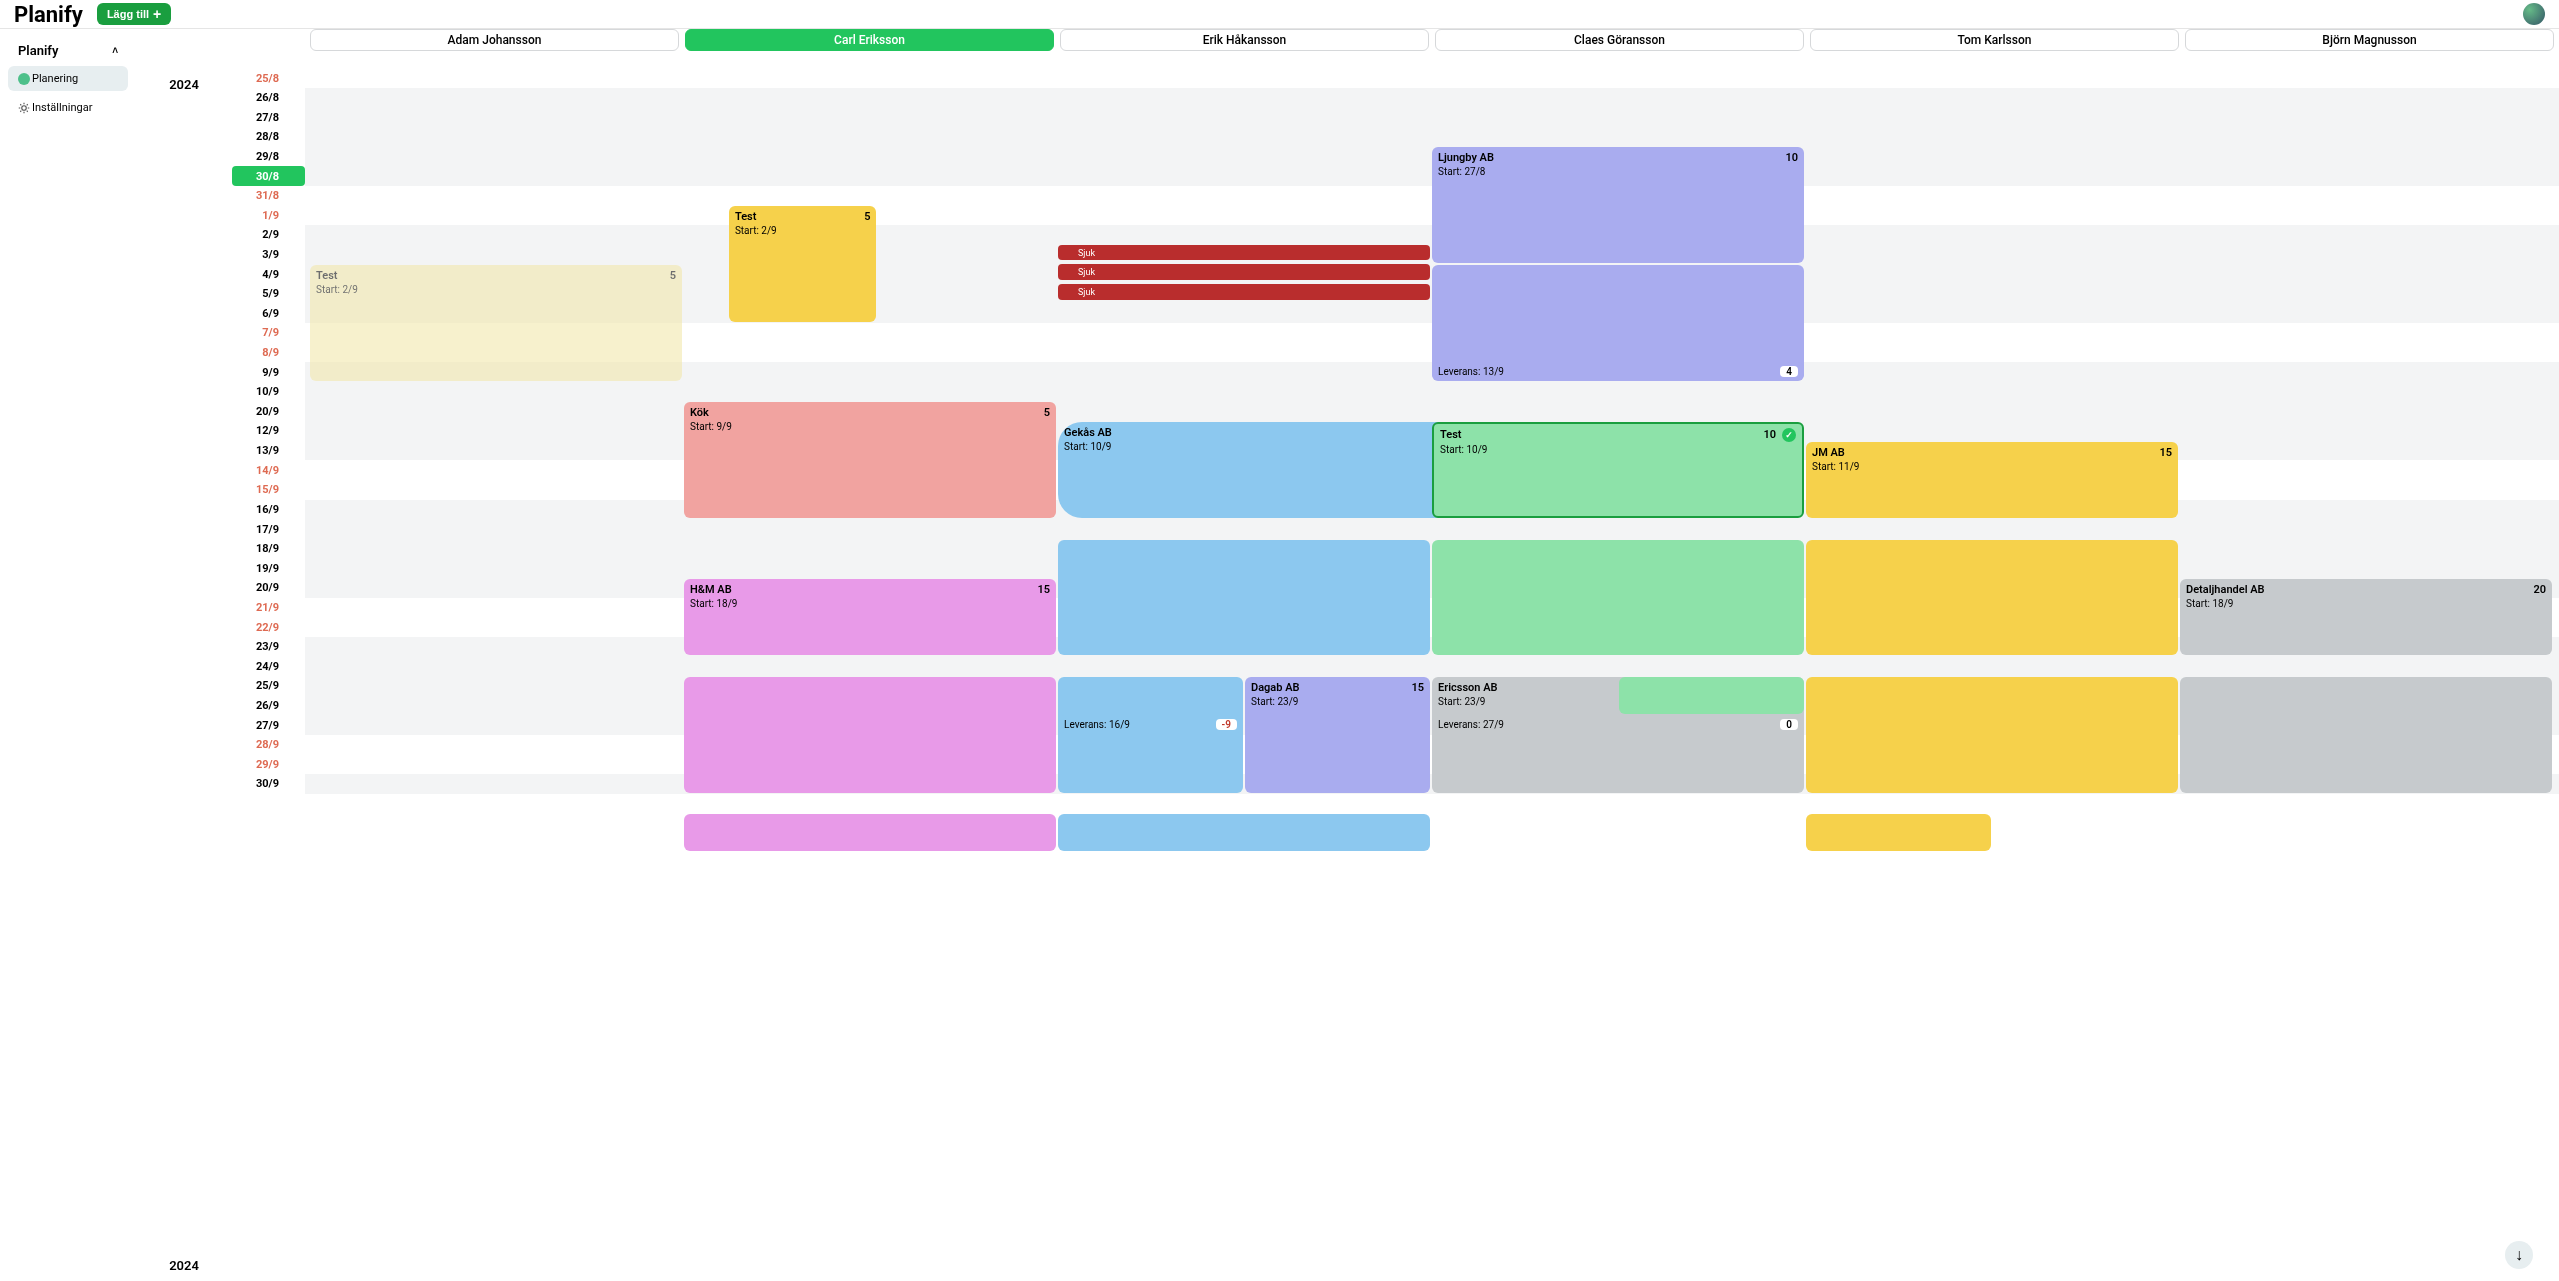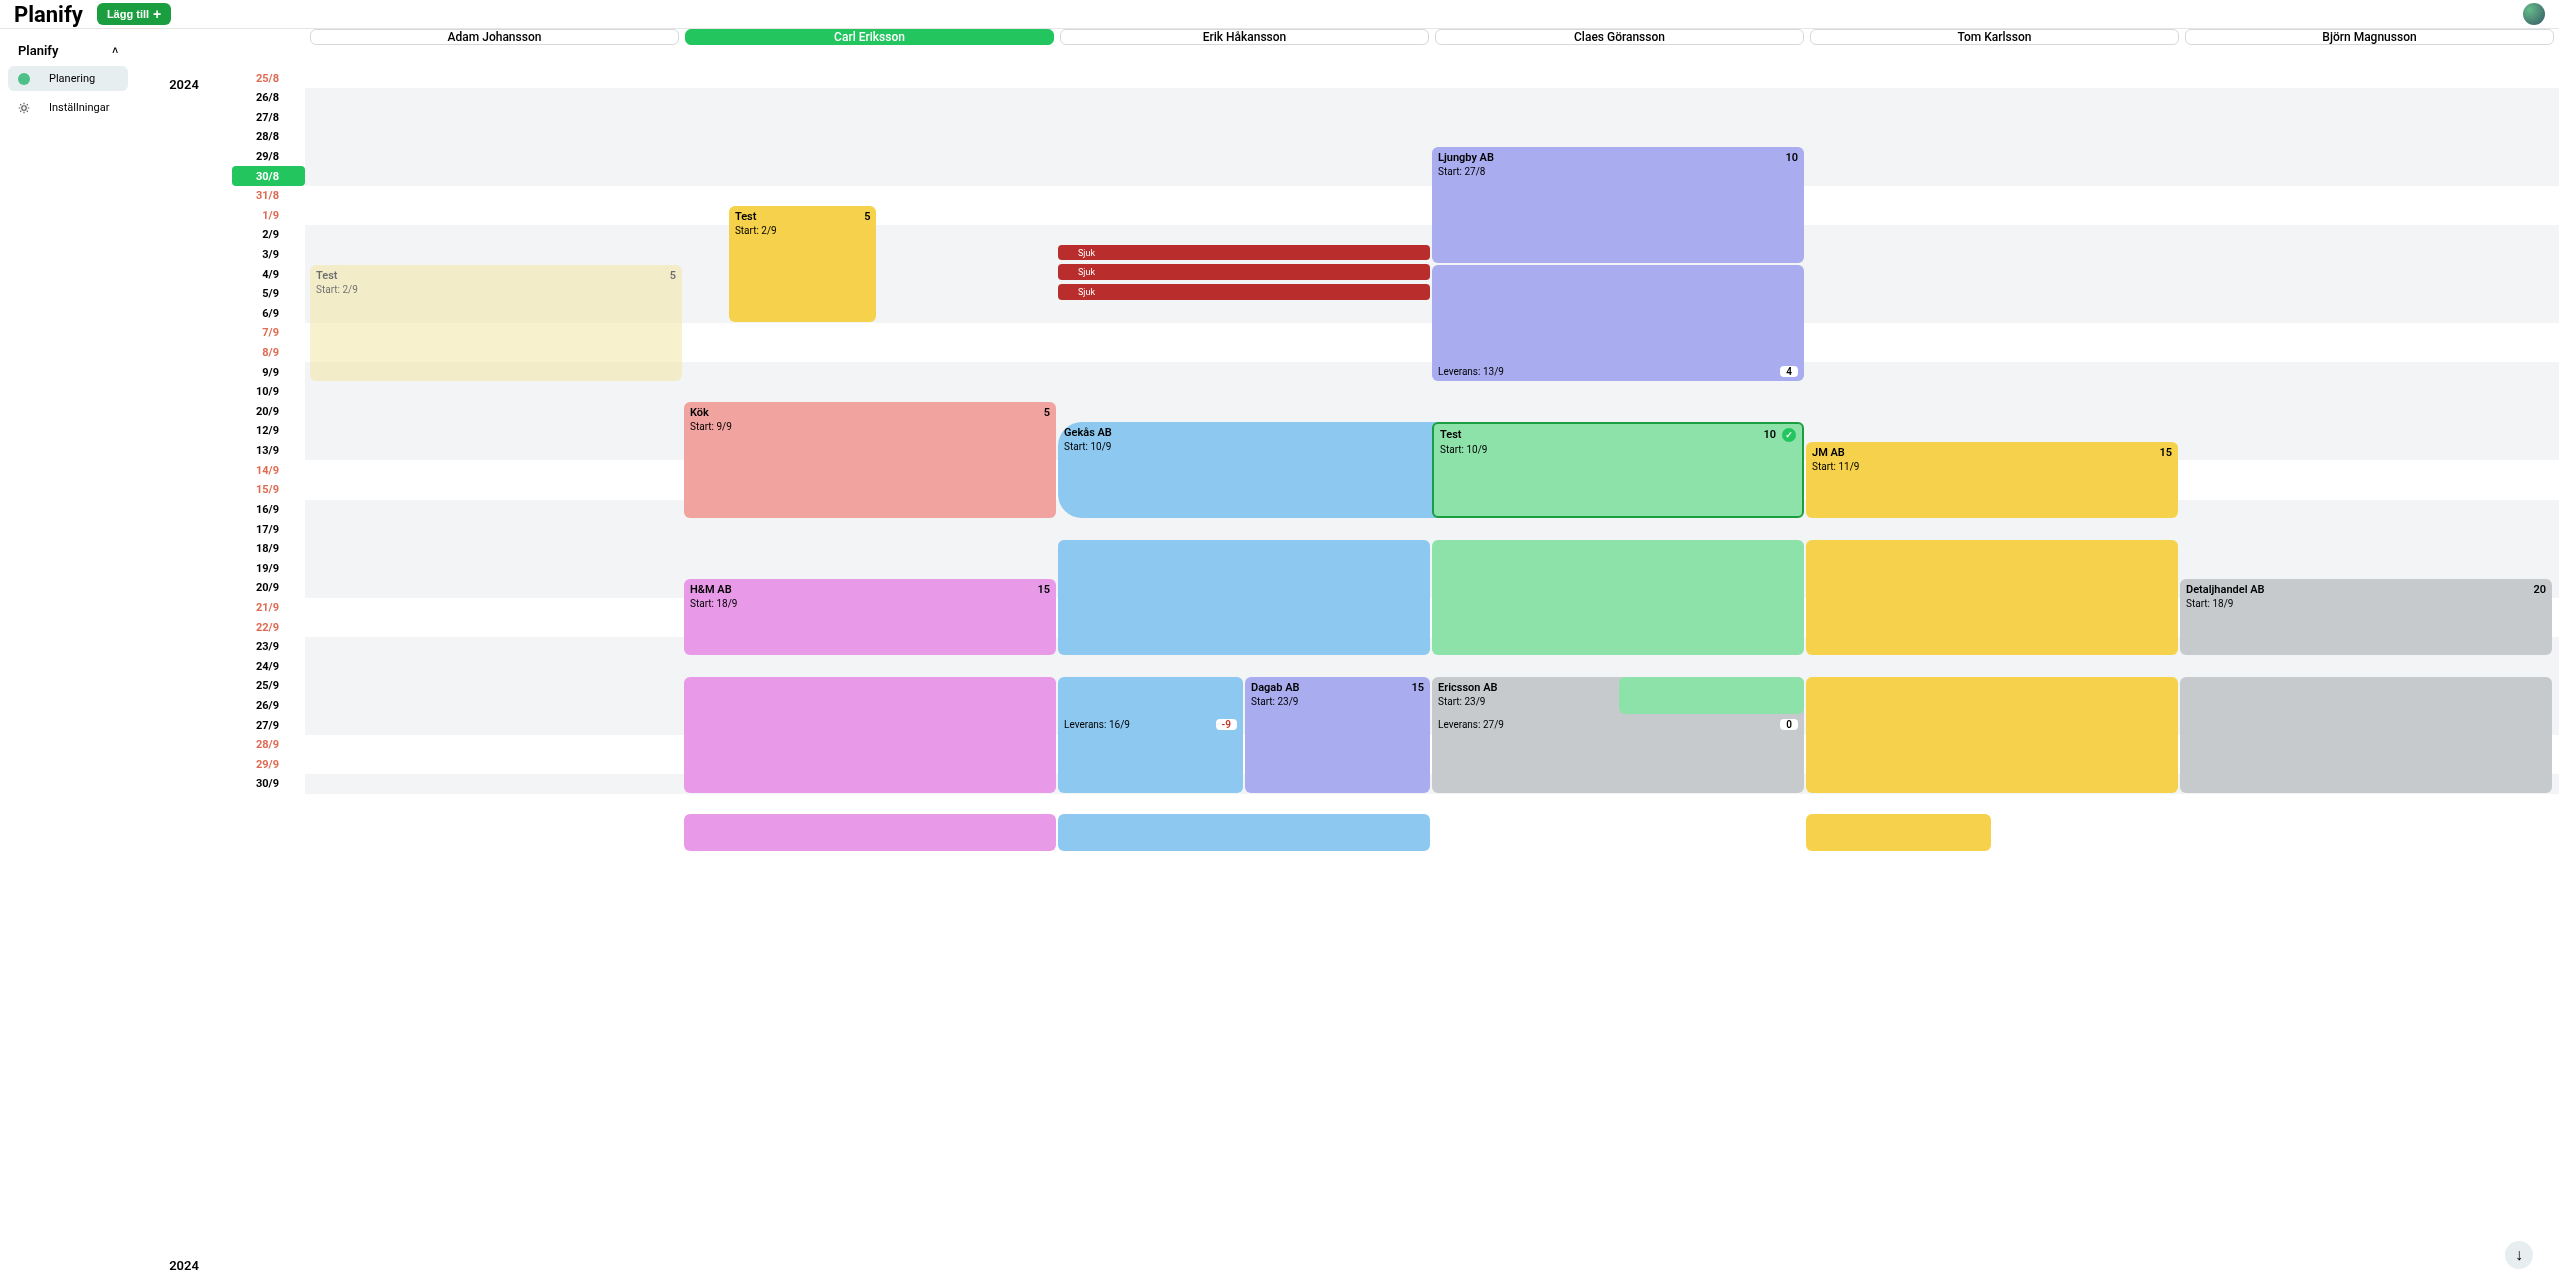--- a/index.html
+++ b/index.html
@@ -10,39 +10,39 @@
 .add-btn { background: #1a9e3f; color: #fff; border: none; border-radius: 6px; height: 22px; padding: 0 10px; font-size: 11px; font-weight: 600; display: flex; align-items: center; gap: 4px; cursor: pointer; }
 .add-btn .plus { font-size: 14px; line-height: 1; }
 .spacer { flex: 1; }
 .avatar { width: 22px; height: 22px; border-radius: 50%; background: radial-gradient(circle at 30% 30%, #6b8, #356); }
 
 .main { display: flex; height: calc(100vh - 29px); }
 
 .sidebar { width: 136px; padding: 10px 8px; }
 .side-head { display: flex; align-items: center; justify-content: space-between; font-size: 13px; font-weight: 600; padding: 4px 10px; cursor: pointer; }
 .chev { font-size: 10px; }
-.side-item { display: flex; align-items: center; gap: 19px; font-size: 11px; padding: 6px 10px; border-radius: 6px; cursor: pointer; margin-top: 4px; }
+.side-item { display: flex; align-items: center; gap: 2px; font-size: 11px; padding: 6px 10px; border-radius: 6px; cursor: pointer; margin-top: 4px; }
 .side-item.active { background: #e7eef0; }
 .dot-green { width: 12px; height: 12px; border-radius: 50%; background: #4dc08a; }
 .gear { width: 12px; height: 12px; display: inline-block; }
 
 .year-col { width: 96px; position: relative; font-weight: 600; }
 .year-col .yr { position: absolute; left: 0; width: 100%; text-align: center; font-size: 13px; }
 
 .date-col { width: 73px; font-weight: 700; }
 .date-row { height: 19.61px; display: flex; align-items: center; justify-content: flex-end; padding-right: 26px; font-size: 11px; }
 .date-row.today { background: #22c55e; color: #fff; border-radius: 4px; }
 .weekend { color: #de6a52; }
 
 .grid { flex: 1; position: relative; }
 .grid-rows { position: absolute; inset: 0; }
 .grid-row { height: 19.61px; }
 .grid-row.band { background: #f3f4f5; }
 
-.cols-header { position: absolute; top: 0; left: 5px; right: 5px; height: 16px; display: flex; gap: 6px; z-index: 5; }
+.cols-header { position: absolute; top: 0; left: 5px; right: 5px; height: 22px; display: flex; gap: 6px; z-index: 5; }
 .col-head { flex: 1; background: #fff; border: 1px solid #d6d8da; border-radius: 6px; display: flex; align-items: center; justify-content: center; font-size: 12px; font-weight: 500; cursor: pointer; }
 .col-head.selected { background: #22c55e; color: #fff; border-color: #22c55e; }
 
 .blocks { position: absolute; inset: 0; }
 .blk { position: absolute; border-radius: 6px; padding: 4px 6px; font-size: 11px; overflow: hidden; cursor: pointer; margin-top: 40px; }
 .blk .title { font-weight: 600; display: flex; justify-content: space-between; align-items: center; }
 .blk .sub { font-size: 10px; margin-top: 2px; }
 .leverans { position: absolute; border-radius: 6px; font-size: 10px; padding: 0 6px; display: flex; align-items: center; justify-content: space-between; cursor: pointer; }
 .badge { background: #fff; border-radius: 4px; padding: 0 6px; font-size: 10px; font-weight: 600; }
 .badge.neg { color: #c0392b; }

